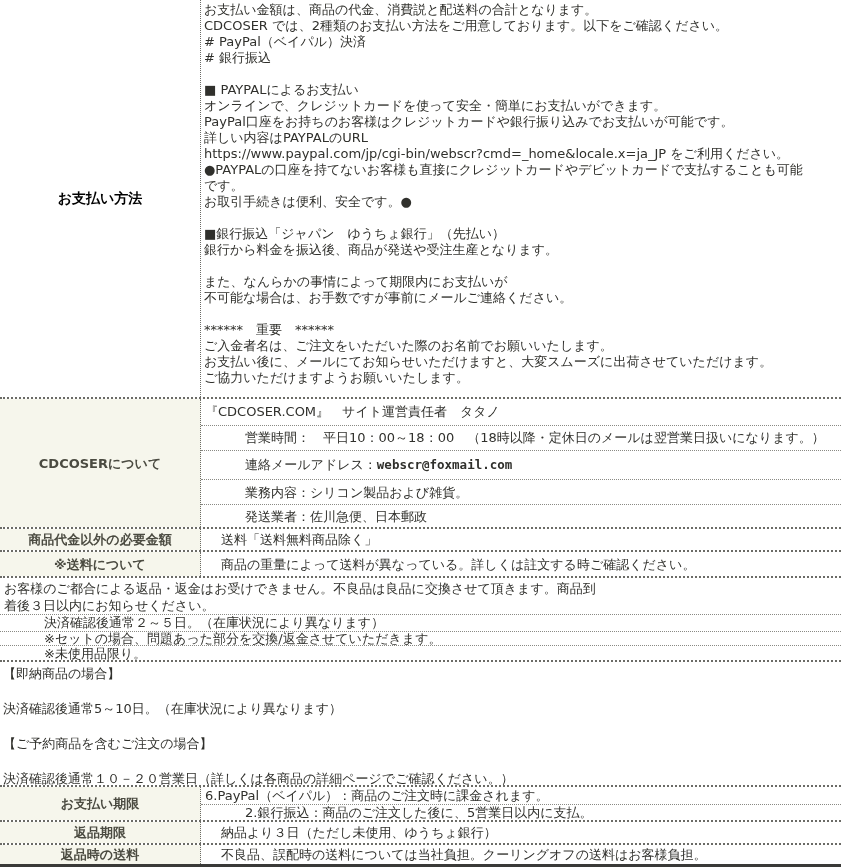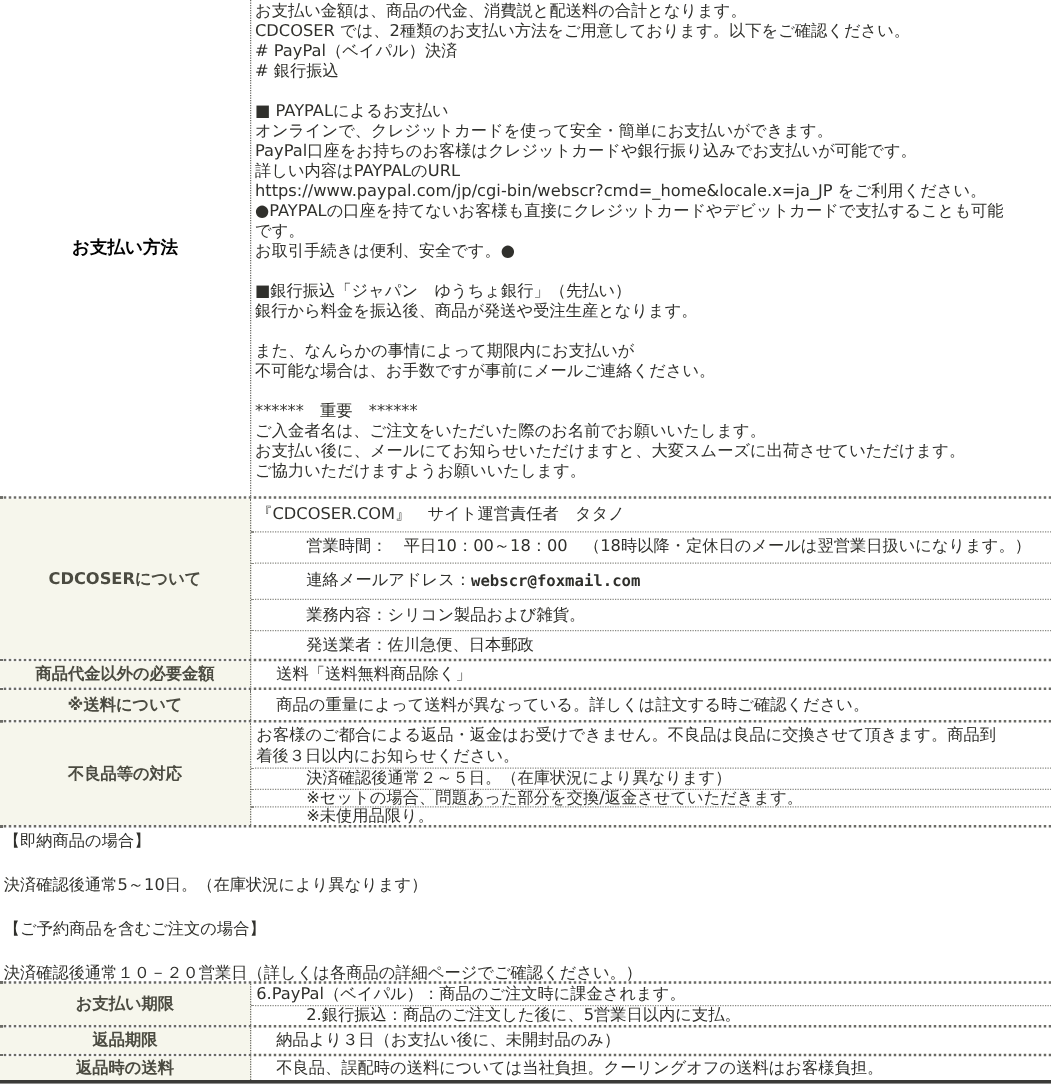--- a/index.html
+++ b/index.html
@@ -102,21 +102,20 @@
   </div>
 
   <div class="row r-ship">
     <div class="label-cell">※送料について</div>
     <div class="content-cell">
       <div class="single">商品の重量によって送料が異なっている。詳しくは註文する時ご確認ください。</div>
     </div>
   </div>
 
   <div class="row r-defect">
-    <div class="label-cell">不良品等の対応</div>
     <div class="content-cell">
       <div class="subrow multi sub-d1">
         <span class="wrap">お客様のご都合による返品・返金はお受けできません。不良品は良品に交換させて頂きます。商品到
 着後３日以内にお知らせください。</span>
       </div>
       <div class="subrow sub-d2">決済確認後通常２～５日。（在庫状況により異なります）</div>
       <div class="subrow sub-d4">※セットの場合、問題あった部分を交換/返金させていただきます。</div>
       <div class="subrow sub-d3">※未使用品限り。</div>
     </div>
   </div>
@@ -137,21 +136,21 @@
     <div class="label-cell">お支払い期限</div>
     <div class="content-cell">
       <div class="subrow sub-p1">6.PayPal（ベイパル）：商品のご注文時に課金されます。</div>
       <div class="subrow sub-p2">2.銀行振込：商品のご注文した後に、5営業日以内に支払。</div>
     </div>
   </div>
 
   <div class="row r-return">
     <div class="label-cell">返品期限</div>
     <div class="content-cell">
-      <div class="single">納品より３日（お支払い後に、未開封品のみ）</div>
+      <div class="single">納品より３日（ただし未使用、ゆうちょ銀行）</div>
     </div>
   </div>
 
   <div class="row r-retship">
     <div class="label-cell">返品時の送料</div>
     <div class="content-cell">
       <div class="single">不良品、誤配時の送料については当社負担。クーリングオフの送料はお客様負担。</div>
     </div>
   </div>
 

